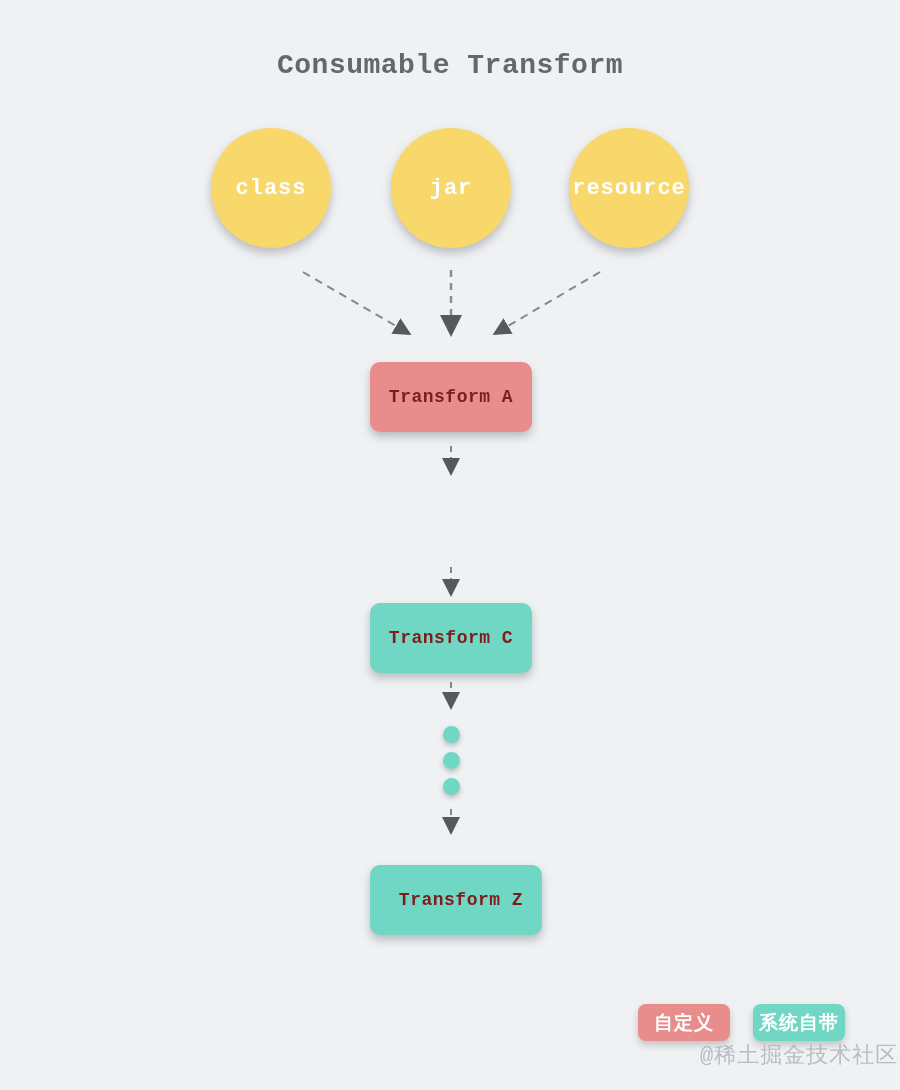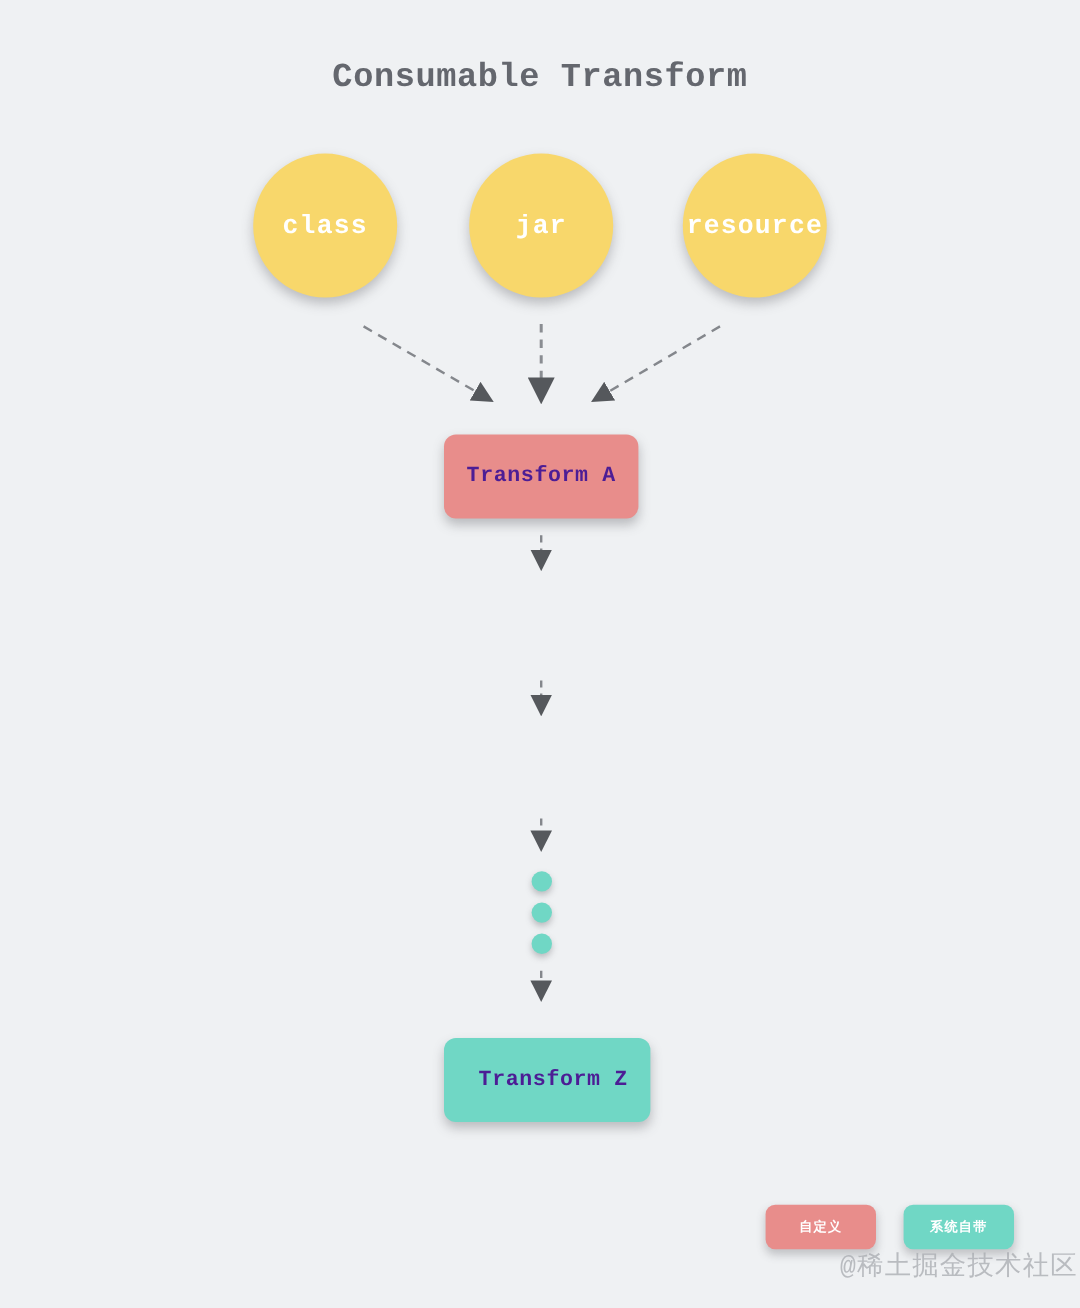--- a/index.html
+++ b/index.html
@@ -37,21 +37,21 @@
   .circle.c-class    { left: 211px; top: 128px; }
   .circle.c-jar      { left: 391px; top: 128px; }
   .circle.c-resource { left: 569px; top: 128px; }
   .tbox {
     position: absolute;
     left: 370px;
     width: 162px; height: 70px;
     border-radius: 10px;
     box-shadow: 0 5px 9px rgba(90, 90, 95, 0.35);
     display: flex; align-items: center; justify-content: center;
-    color: #4c1d95;
+    color: #7f1d1d;
     font-weight: bold;
     font-size: 18px;
     letter-spacing: 0.5px;
   }
   .tbox.pink { background: #e88d8b; }
   .tbox.teal { background: #70d7c5; }
   .tbox.t-a { top: 362px; }
   .tbox.t-b { top: 485px; }
   .tbox.t-c { top: 603px; }
   .tbox.t-z { top: 865px; padding-left: 10px; }
@@ -74,21 +74,21 @@
   }
   .legend-chip {
     position: absolute;
     top: 1004px;
     width: 92px; height: 37px;
     border-radius: 8px;
     box-shadow: 0 4px 7px rgba(90, 90, 95, 0.3);
     display: flex; align-items: center; justify-content: center;
     color: #ffffff;
     font-weight: bold;
-    font-size: 11px;
+    font-size: 19px;
     letter-spacing: 1px;
     text-align: center;
   }
   .legend-chip.pink { left: 638px; background: #e88d8b; }
   .legend-chip.teal { left: 753px; background: #70d7c5; }
   .watermark {
     position: absolute;
     left: 700px; top: 1040px;
     font-size: 22px;
     color: #a8abb0;
@@ -126,20 +126,23 @@
     <line x1="600" y1="272" x2="496" y2="333" stroke="#84878c" stroke-width="2" stroke-dasharray="8,6" marker-end="url(#arrowhead)"></line>
     <line x1="451" y1="446" x2="451" y2="472" stroke="#84878c" stroke-width="2" stroke-dasharray="6,5" marker-end="url(#arrowhead)"></line>
     <line x1="451" y1="567" x2="451" y2="593" stroke="#84878c" stroke-width="2" stroke-dasharray="6,5" marker-end="url(#arrowhead)"></line>
     <line x1="451" y1="682" x2="451" y2="706" stroke="#84878c" stroke-width="2" stroke-dasharray="6,5" marker-end="url(#arrowhead)"></line>
     <line x1="451" y1="809" x2="451" y2="831" stroke="#84878c" stroke-width="2" stroke-dasharray="6,5" marker-end="url(#arrowhead)"></line>
   </svg>
 
   <div class="tbox pink t-a">
     <span>Transform A</span>
   </div>
+  <div class="tbox teal t-c">
+    <span>Transform C</span>
+  </div>
 
   <div class="dot d1"></div>
   <div class="dot d2"></div>
   <div class="dot d3"></div>
 
   <div class="tbox teal t-z">
     <span>Transform Z</span>
   </div>
 
   <div class="legend-chip pink">

